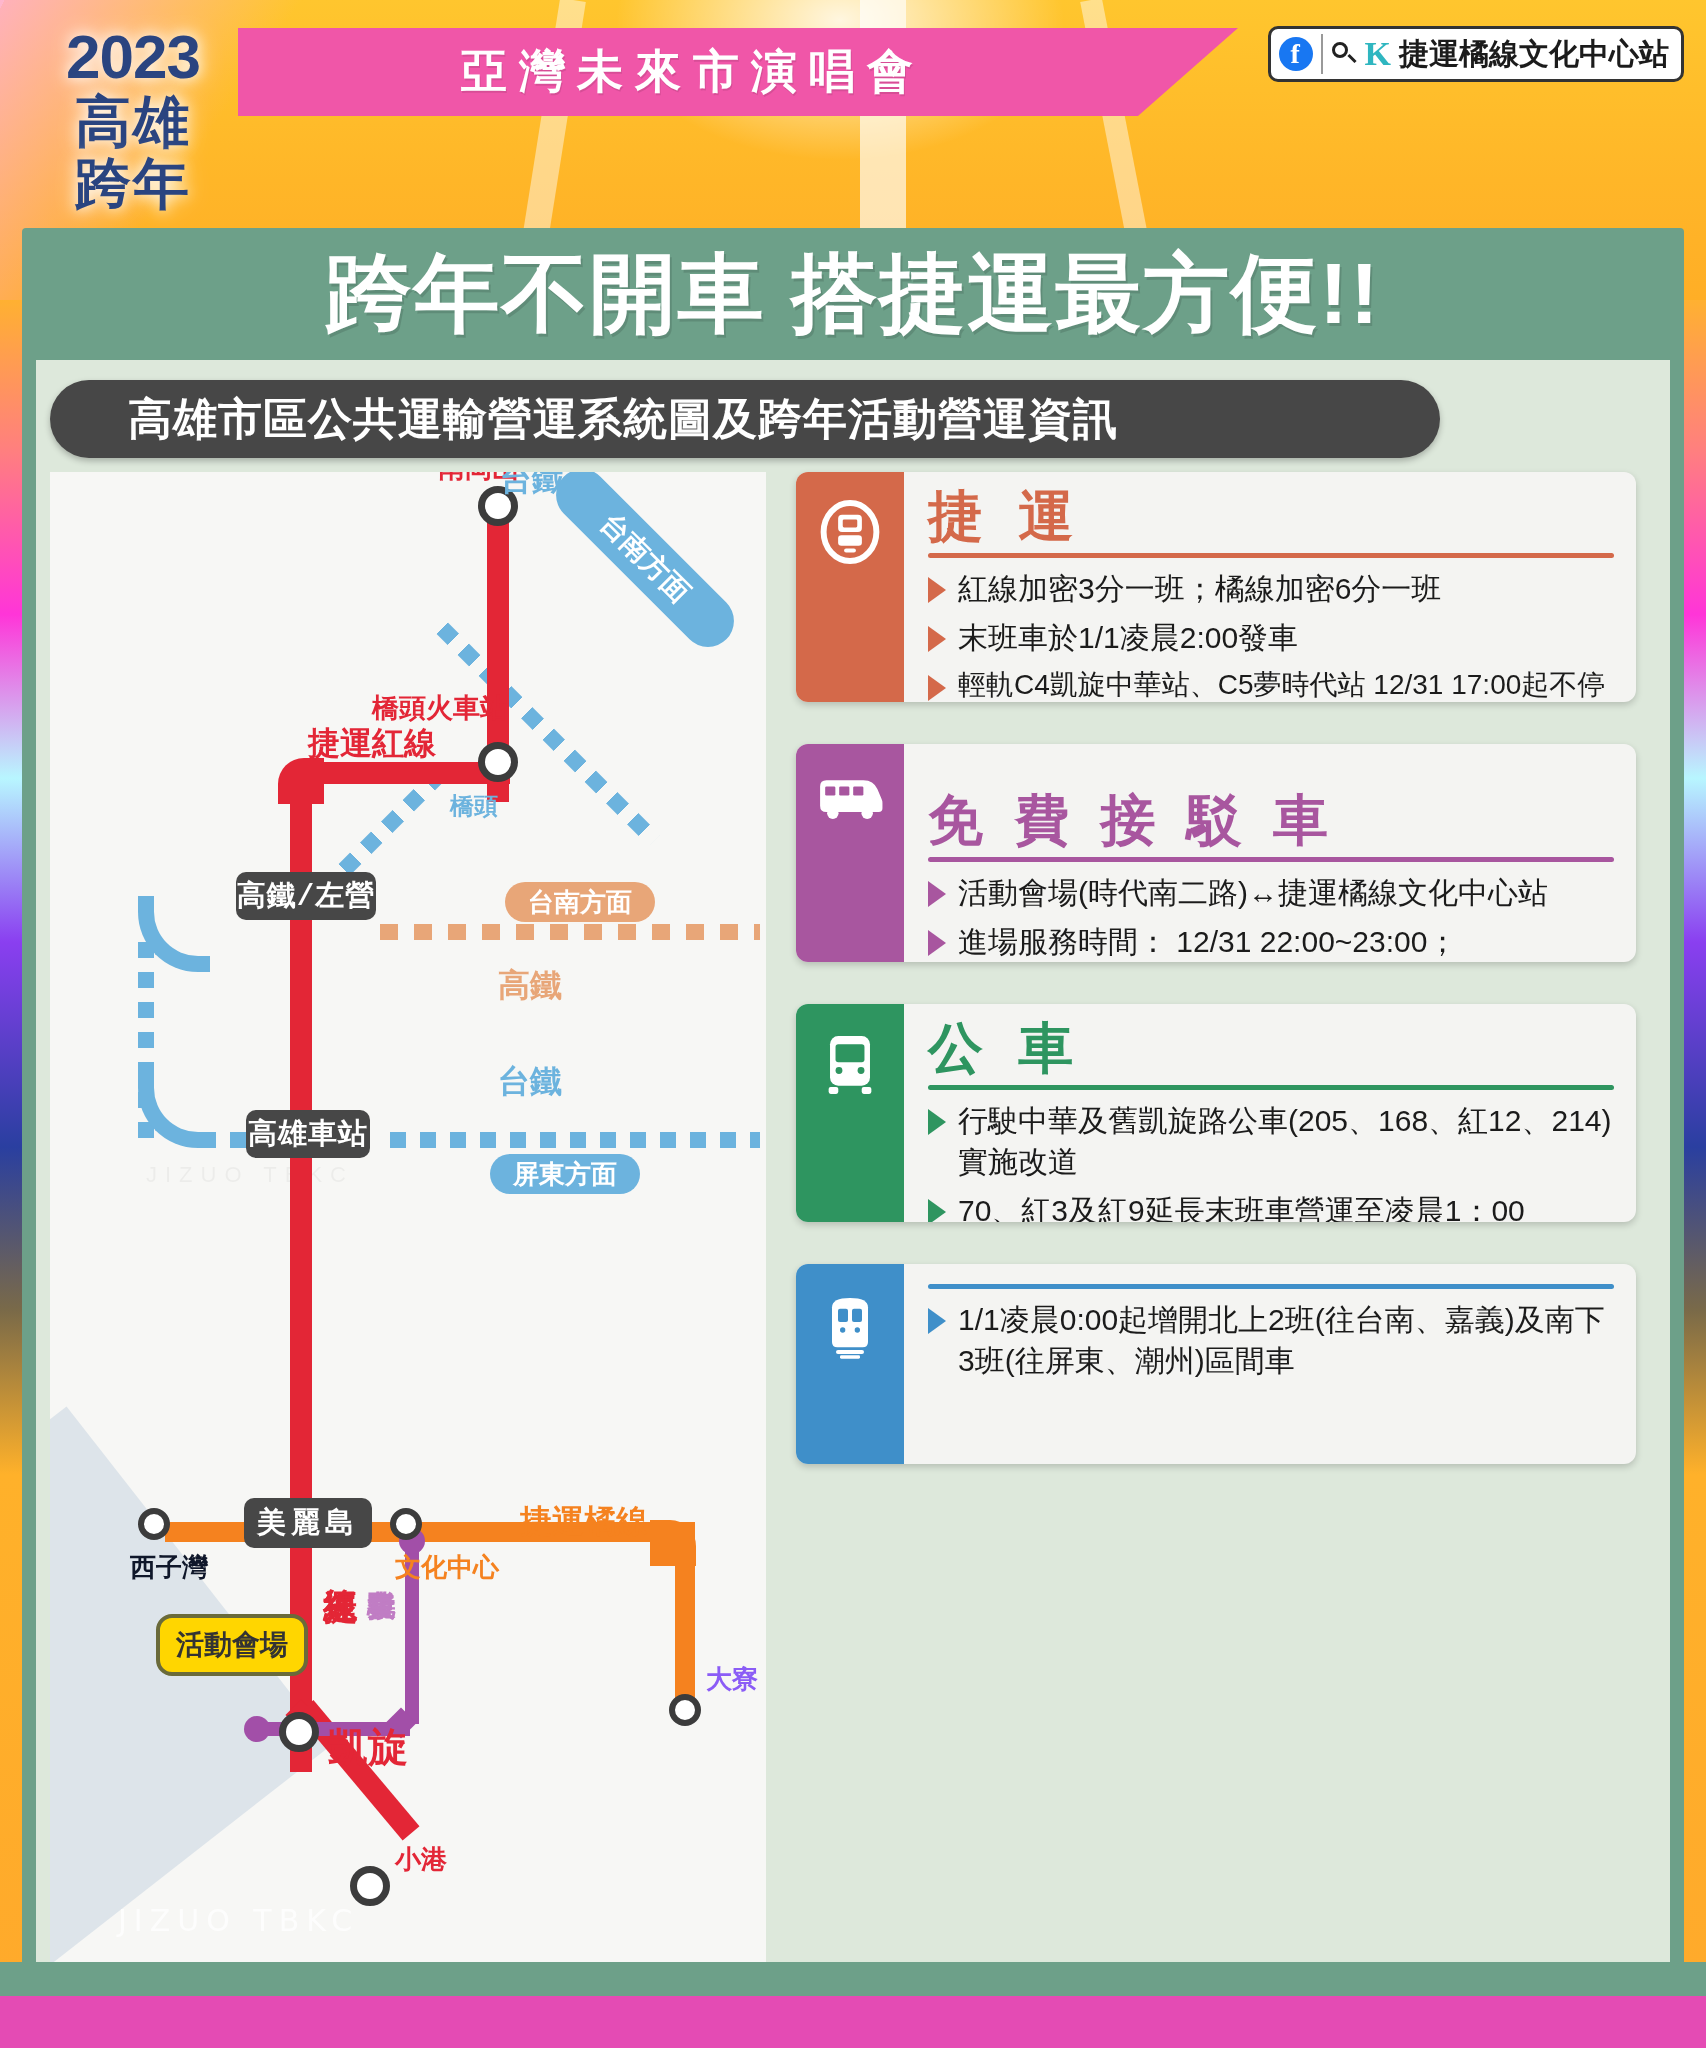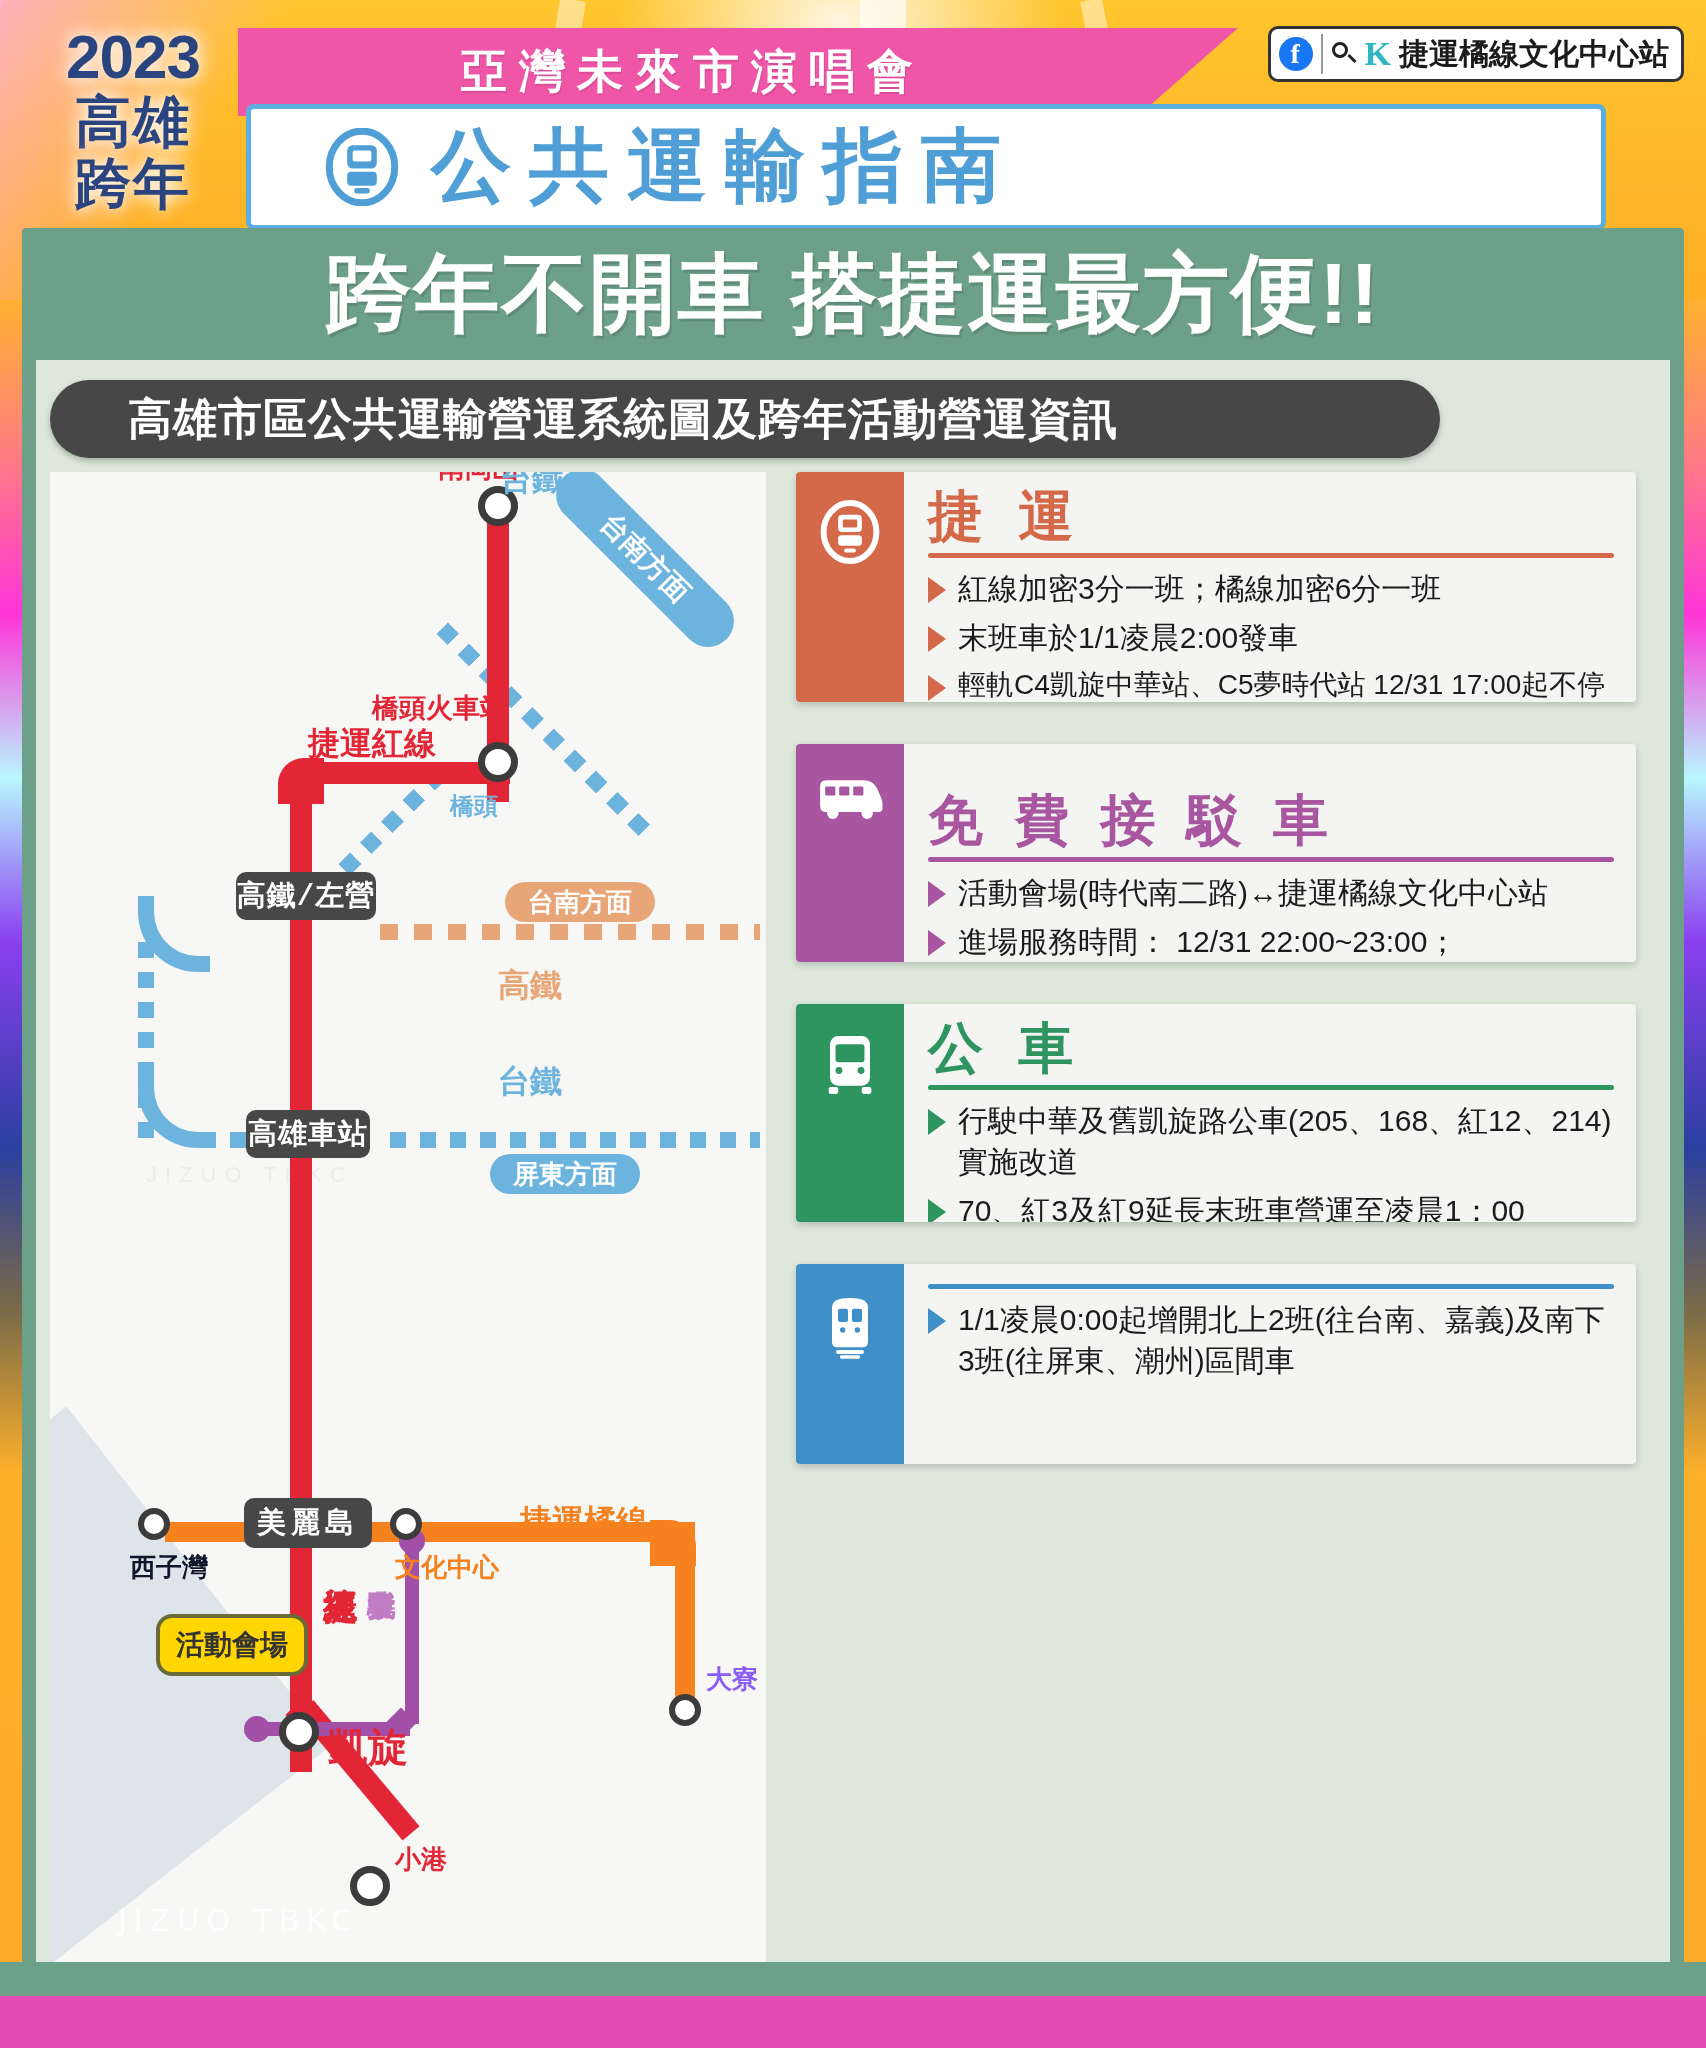--- a/index.html
+++ b/index.html
@@ -162,21 +162,21 @@
     background-image: repeating-linear-gradient(90deg,#6cb3de 0 16px, transparent 16px 30px);
   }
   .corner-bl{
     position:absolute; border:16px solid #6cb3de; border-top:none; border-right:none;
     border-bottom-left-radius:60px; background:transparent;
   }
 
   
   .cards{position:absolute; left:760px; top:112px; width:840px;}
   .card{
-    position:relative; background:#f4f4f2; border-radius:4px;
+    position:relative; background:#f4f4f2; border-radius:12px;
     box-shadow:0 3px 7px rgba(0,0,0,.18); margin-bottom:42px; display:flex;
     overflow:hidden;
   }
   .cardbar{ width:108px; flex:0 0 auto; display:flex; align-items:flex-start; justify-content:center; padding-top:26px;}
   .cardbody{ flex:1 1 auto; padding:14px 22px 20px 24px; }
   .cardtitle{ font-size:55px; font-weight:bold; letter-spacing:10px; line-height:1.1;}
   .rule{ height:5px; margin:6px 0 10px 0; border-radius:3px;}
   .bullet{ display:flex; align-items:flex-start; gap:12px; margin:8px 0; }
   .tri{ flex:0 0 auto; width:0;height:0; border-top:13px solid transparent;
         border-bottom:13px solid transparent; margin-top:9px;}
@@ -199,30 +199,20 @@
   <div class="year">
     <div class="y">2023</div>
     <span class="c1">高雄</span>
     <span class="c2">跨年</span>
   </div>
 
   <div class="pinkband">
     <span>亞灣未來市演唱會</span>
   </div>
 
-  <div class="whitebox">
-    <svg class="metro-badge" viewBox="0 0 100 100">
-      <ellipse cx="50" cy="50" rx="42" ry="46" fill="none" stroke="#4f9fd6" stroke-width="9"></ellipse>
-      <rect x="31" y="22" width="38" height="30" rx="7" fill="#4f9fd6"></rect>
-      <rect x="38" y="29" width="24" height="14" rx="3" fill="#fff"></rect>
-      <rect x="31" y="56" width="38" height="18" rx="5" fill="#4f9fd6"></rect>
-      <rect x="40" y="77" width="20" height="7" rx="3" fill="#4f9fd6"></rect>
-    </svg>
-    <div class="gt">公共運輸指南</div>
-  </div>
 
   <div class="logobar">
     <div class="fbicon"></div>
     <div class="divider"></div>
     <div class="srch">
         <i></i>
         <b></b>
       </div>
     <div class="kbrand">K</div>
     <div class="orgname">捷運橘線文化中心站</div>

